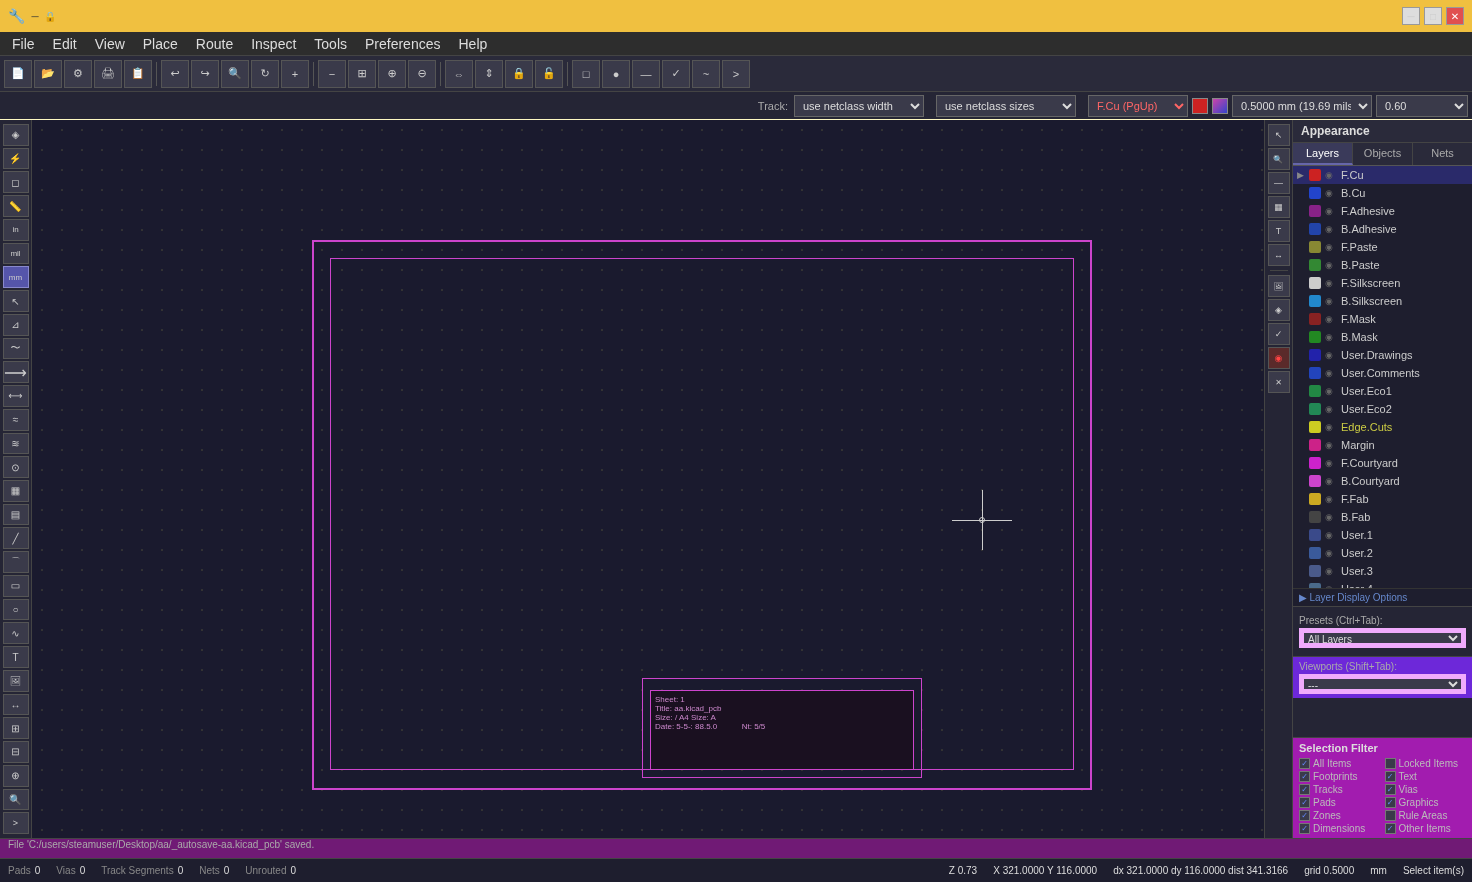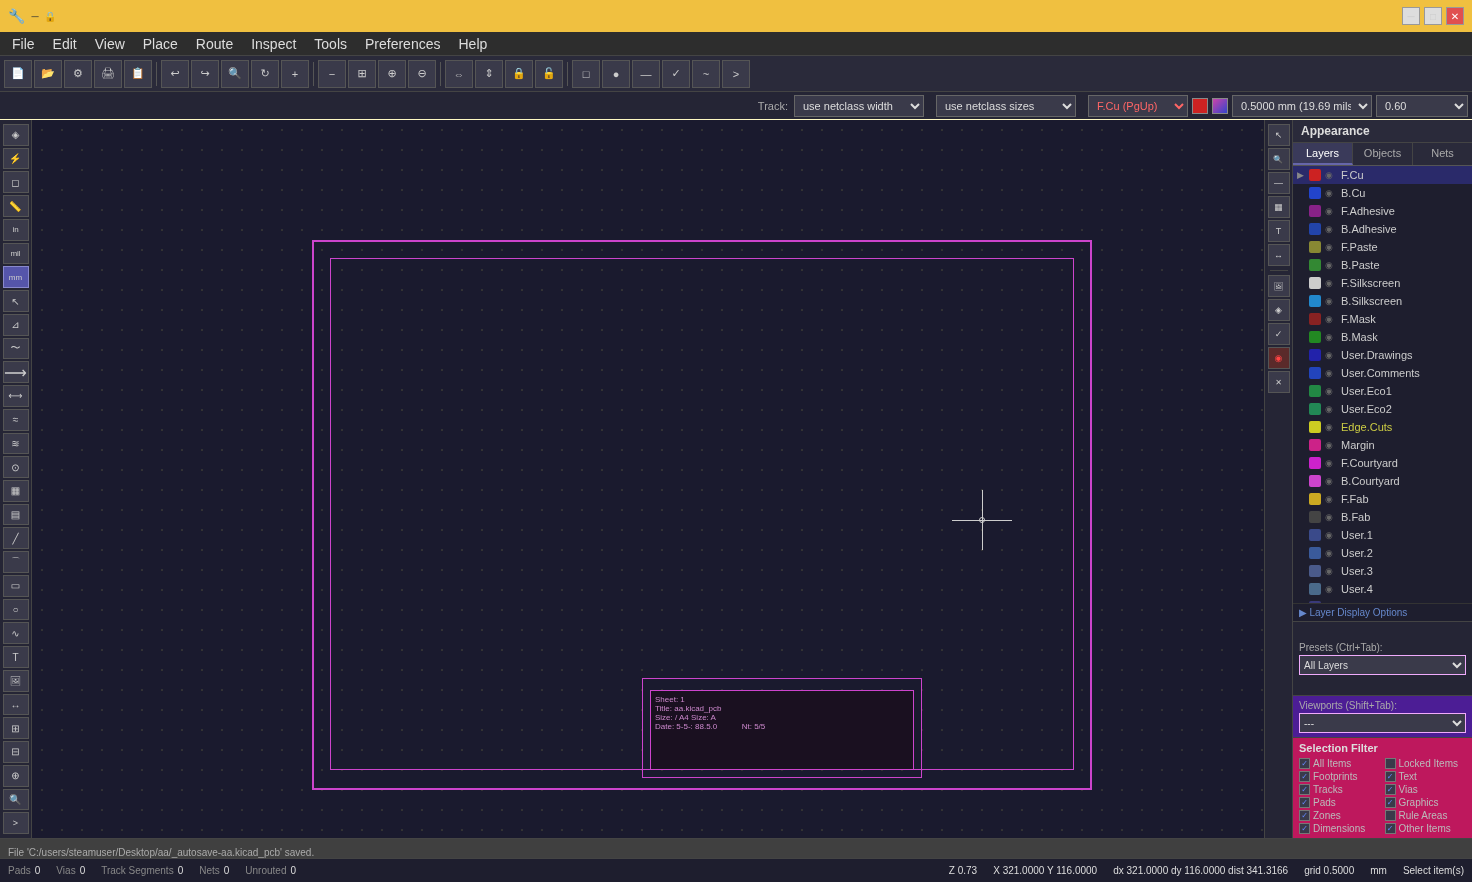--- a/index.html
+++ b/index.html
@@ -223,39 +223,40 @@
       padding: 3px 6px;
       font-size: 10px;
       color: #6688cc;
       cursor: pointer;
       background: #1e1e2e;
       border-top: 1px solid #333;
     }
 
     
     #presets-section {
-      padding: 20px 6px;
+      padding: 8px 6px;
       background: #252535;
       border-top: 1px solid #444;
     }
     .section-label { font-size: 10px; color: #aaa; margin-bottom: 2px; }
     .preset-select {
       width: 100%;
       height: 20px;
       background: #3a3a4a;
-      border: 1px solid #f0abfc;
+      border: 5px solid #f0abfc;
       color: #ddd;
       font-size: 10px;
     }
 
     
     #sel-filter {
       padding: 4px 6px;
-      background: #be185d;
+      background: #a21caf;
       border-top: 1px solid #444;
+      margin-top: 39px;
     }
     .filter-header { font-size: 11px; font-weight: bold; color: #ddd; margin-bottom: 4px; }
     .filter-grid {
       display: grid;
       grid-template-columns: 1fr 1fr;
       gap: 2px 4px;
     }
     .filter-item {
       display: flex;
       align-items: center;
@@ -635,21 +636,21 @@
         </div>
       </div>
     <div class="layer-display-opts">▶ Layer Display Options</div>
 
     <div id="presets-section">
       <div class="section-label">Presets (Ctrl+Tab):</div>
       <select class="preset-select">
         <option>All Layers</option>
       </select>
     </div>
-    <div id="presets-section" style="padding:4px 6px; background:#4c1d95; border-top:1px solid #444;">
+    <div id="presets-section" style="padding:4px 6px; background:#6d28d9; border-top:1px solid #444;">
       <div class="section-label">Viewports (Shift+Tab):</div>
       <select class="preset-select">
         <option>---</option>
       </select>
     </div>
 
     <div id="sel-filter">
       <div class="filter-header">Selection Filter</div>
       <div class="filter-grid">
 
@@ -699,21 +700,21 @@
           </div>
           <div class="filter-item">
             <div class="filter-check checked"></div>
             <span>Other Items</span>
           </div>
         </div>
     </div>
   </div>
 </div>
 
-<div style="height:20px; background:#404040; border-top:1px solid #444; display:flex; align-items:flex-end; padding:0 8px; font-size:10px; color:#aaa;">
+<div style="height:20px; background:#701a75; border-top:1px solid #444; display:flex; align-items:flex-start; padding:0 8px; font-size:10px; color:#aaa;">
   <span>File 'C:/users/steamuser/Desktop/aa/_autosave-aa.kicad_pcb' saved.</span>
 </div>
 
 <div id="statusbar" style="height:24px;">
   <div class="status-item">
     <span class="status-label">Pads</span>
     <span class="status-val">0</span>
   </div>
   <div class="status-item">
     <span class="status-label">Vias</span>

